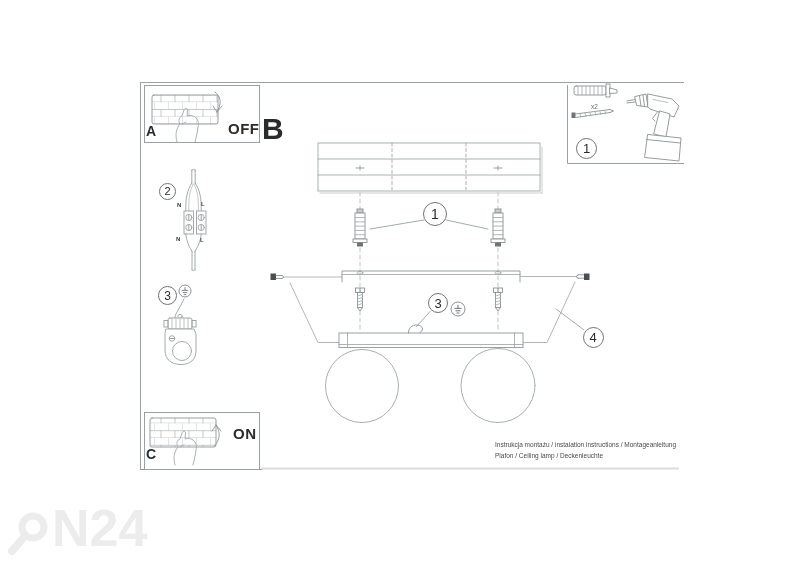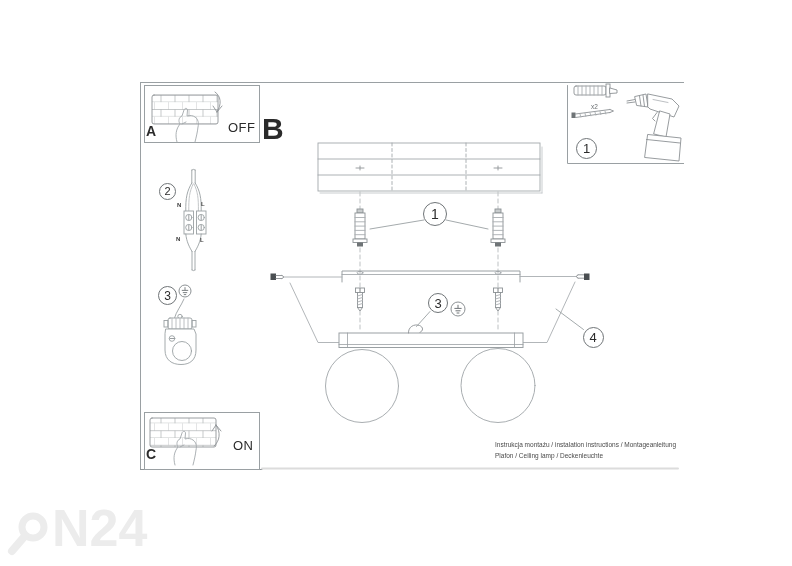--- a/index.html
+++ b/index.html
@@ -4,21 +4,21 @@
 <style>
   html,body{margin:0;padding:0;}
   body{
     width:792px;height:566px;position:relative;background:#ffffff;
     font-family:"Liberation Sans", sans-serif;overflow:hidden;
   }
   .crop{position:absolute;left:0;top:0;width:684px;height:566px;overflow:hidden;}
   .art{position:absolute;left:0;top:0;}
   .lbl{position:absolute;color:#2b2b2b;white-space:nowrap;}
   .letter{font-size:14px;font-weight:600;}
-  .state{font-size:13px;font-weight:400;letter-spacing:.5px;}
+  .state{font-size:15px;font-weight:700;letter-spacing:.5px;}
   .big-letter{font-size:30px;font-weight:600;}
   .circ{
     position:absolute;border:1.2px solid #6f7477;border-radius:50%;
     background:#fff;color:#2b2b2b;display:flex;align-items:center;justify-content:center;
     font-weight:500;box-sizing:border-box;z-index:5;
   }
   .tiny{font-size:6px;font-weight:700;color:#3a3a3a;}
   .qty{font-size:6.5px;color:#6a6f72;}
   .gnd{position:absolute;z-index:5;}
   .footer{
@@ -231,21 +231,21 @@
 
 <span class="circ" style="left:158px;top:286px;width:19px;height:19px;font-size:12px;">3</span>
 <span class="gnd" style="left:178px;top:284px;">
   <svg width="14" height="14">
         <circle cx="7" cy="7" r="6" stroke="#8c9194" fill="#fff"></circle>
     <path d="M7,3.2 V6.4 M3.8,6.4 H10.2 M4.8,8.6 H9.2 M5.8,10.6 H8.2" stroke="#6f7477" stroke-width="0.9" fill="none"></path>
       </svg>
 </span>
 
 <span class="lbl letter" style="left:146px;top:446px;">C</span>
-<span class="lbl state" style="left:233px;top:438px;">ON</span>
+<span class="lbl state" style="left:233px;top:425px;">ON</span>
 
 <span class="lbl big-letter" style="left:262px;top:112px;">B</span>
 
 <span class="circ" style="left:576px;top:138px;width:21px;height:21px;font-size:13px;">1</span>
 <span class="lbl qty" style="left:591px;top:103px;">x2</span>
 
 <span class="circ" style="left:423px;top:202px;width:24px;height:24px;font-size:14px;">1</span>
 
 <span class="circ" style="left:428px;top:293px;width:20px;height:20px;font-size:13px;">3</span>
 <span class="gnd" style="left:450px;top:301px;">

